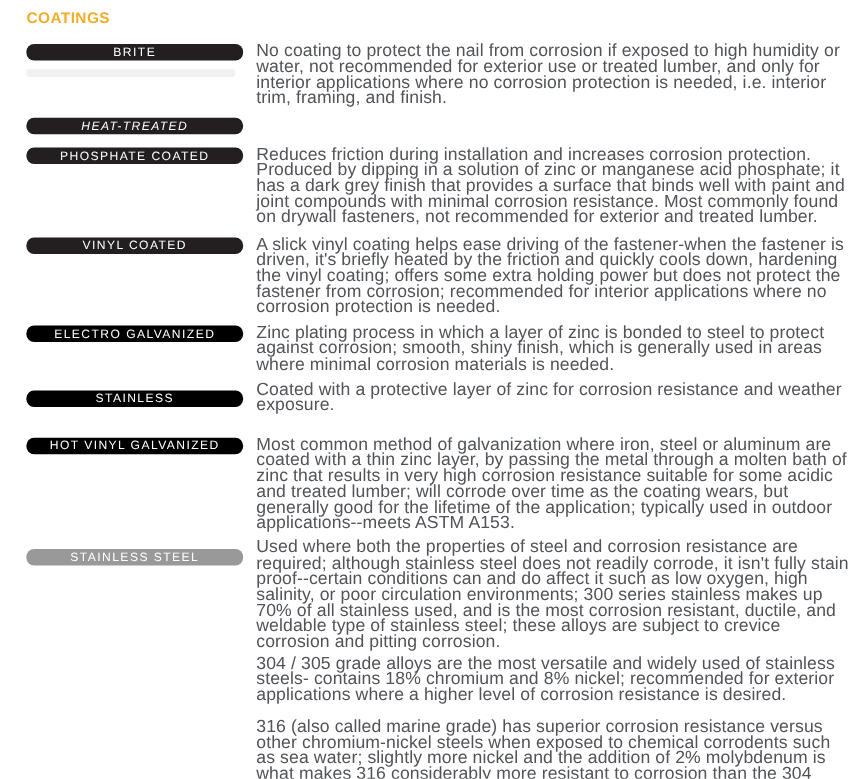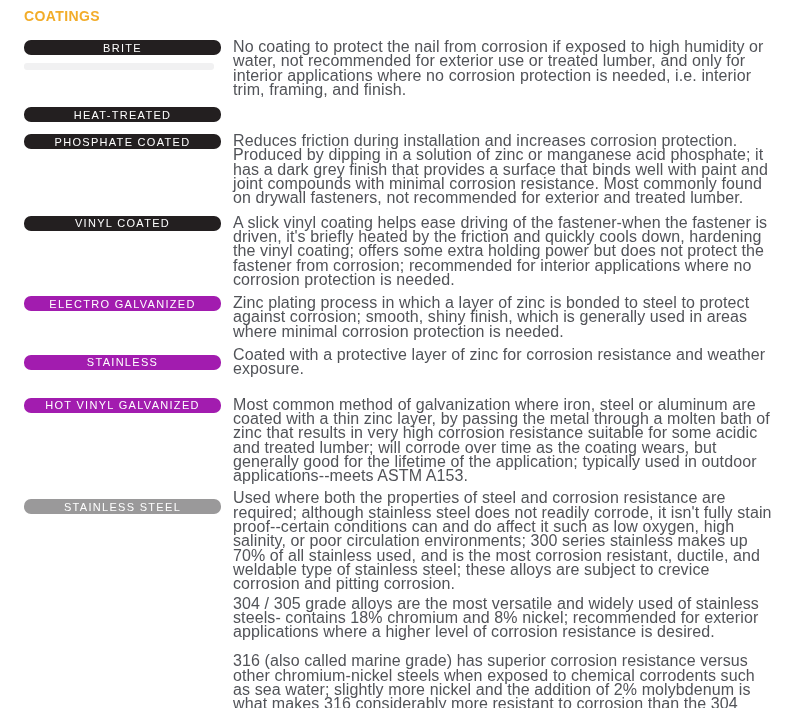--- a/index.html
+++ b/index.html
@@ -12,30 +12,30 @@
                 letter-spacing: 0.4px; margin-bottom: 16px; }
   .rows { }
   .row { display: flex; align-items: flex-start; }
   .row.v-center { align-items: center; }
   .badge-col { width: 197px; flex: 0 0 197px; margin-right: 12px; }
   .badge { height: 15px; border-radius: 7px; display: flex;
            align-items: center; justify-content: center;
            color: #ffffff; font-size: 11px; letter-spacing: 1.3px;
            white-space: nowrap; }
   .badge.dark   { background: #231F20; }
-  .badge.orange { background: #a21caf; }
+  .badge.orange { background: #000000; }
   .badge.gray   { background: #9A999A; }
   .ghost-bar { height: 7px; width: 190px; background: #F1F1F2;
                border-radius: 3px; margin-top: 8px; }
   .desc { flex: 1 1 auto; max-width: 545px; color: #515358;
           font-size: 16px; line-height: 14.3px; letter-spacing: 0.1px; }
   .desc p + p { margin-top: 5px; }
   .desc p:nth-child(3) { margin-top: 15px; }
   .mb10 { margin-bottom: 10px; }
-  .mb12 { margin-bottom: 12px; }
+  .mb12 { margin-bottom: 12px; font-style: italic; }
   .mb9  { margin-bottom: 9px; }
   .mb8  { margin-bottom: 8px; }
   .mb21 { margin-bottom: 21px; }
   .pad-badge { padding-top: 8px; }
 </style>
 </head>
 <body>
 
 <div class="page">
 
@@ -75,21 +75,21 @@
       <div class="desc">
         <p>A slick vinyl coating helps ease driving of the fastener-when the fastener is driven, it's briefly heated by the friction and quickly cools down, hardening the vinyl coating; offers some extra holding power but does not protect the fastener from corrosion; recommended for interior applications where no corrosion protection is needed.</p>
       </div>
     </div>
 
     <div class="row mb9">
       <div class="badge-col">
         <div class="badge orange">ELECTRO GALVANIZED</div>
       </div>
       <div class="desc">
-        <p>Zinc plating process in which a layer of zinc is bonded to steel to protect against corrosion; smooth, shiny finish, which is generally used in areas where minimal corrosion protection is needed.</p>
+        <p>Zinc plating process in which a layer of zinc is bonded to steel to protect against corrosion; smooth, shiny finish, which is generally used in areas where minimal corrosion materials is needed.</p>
       </div>
     </div>
 
     <div class="row v-center mb21">
       <div class="badge-col">
         <div class="badge orange">STAINLESS</div>
       </div>
       <div class="desc">
         <p>Coated with a protective layer of zinc for corrosion resistance and weather exposure.</p>
       </div>

